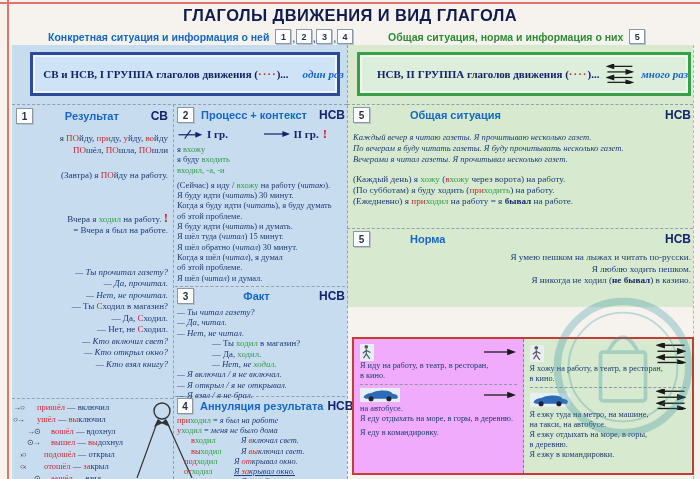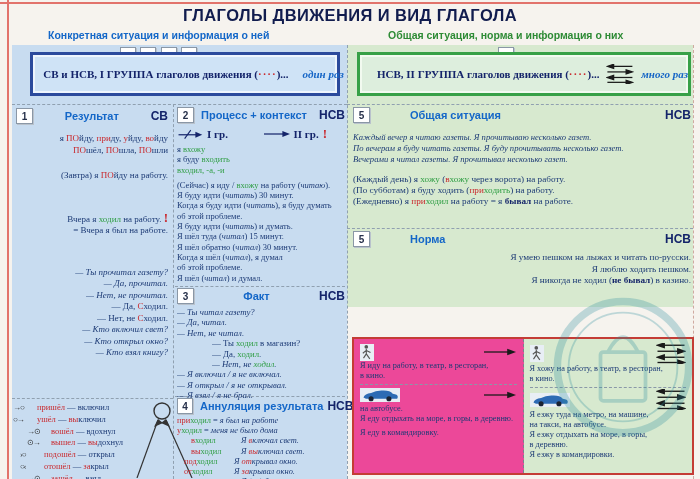--- a/index.html
+++ b/index.html
@@ -1,21 +1,21 @@
 <!DOCTYPE html>
 <html><head>
 <meta charset="utf-8">
 <style>
   html,body{margin:0;padding:0;}
   body{width:700px;height:479px;overflow:hidden;background:#f6f3ee;font-family:"Liberation Serif",serif;}
   #poster{position:relative;width:700px;height:479px;background:#f6f3ee;overflow:hidden;}
   .trim-top{position:absolute;left:0;top:2px;width:700px;height:2px;background:#e2736b;}
   .trim-left{position:absolute;left:7px;top:0;width:2px;height:479px;background:#e2736b;}
   #title{position:absolute;left:0;top:6px;width:100%;text-align:center;font-family:"Liberation Sans",sans-serif;font-weight:bold;font-size:16.5px;color:#111c4e;letter-spacing:.4px;}
-  .subhead{position:absolute;top:29px;display:flex;align-items:center;gap:6px;font-family:"Liberation Sans",sans-serif;font-weight:bold;font-size:10.5px;flex-direction:column;}
+  .subhead{position:absolute;top:29px;display:flex;align-items:center;gap:6px;font-family:"Liberation Sans",sans-serif;font-weight:bold;font-size:10.5px;}
   #subhead-left{left:48px;color:#1467c8;}
   #subhead-right{left:388px;color:#2e8b35;}
   .boxes{display:flex;align-items:flex-end;gap:1px;}
   .numbox{display:inline-flex;justify-content:center;align-items:center;min-width:12px;height:13px;padding:0 1px;background:#fff;border:1px solid #8a97a6;box-shadow:1px 1px 0 #b9c2cc;font-family:"Liberation Sans",sans-serif;font-weight:bold;font-size:9px;color:#26304a;font-style:normal;}
   .comma{color:inherit;font-size:9px;}
   .panel{position:absolute;}
   #panel-blue{left:12px;top:45px;width:335px;height:434px;background:#c8dcf0;}
   #panel-green{left:347px;top:45px;width:346px;height:262px;background:#d7e9cf;}
   .banner{position:absolute;top:52px;height:44px;display:flex;align-items:center;justify-content:center;gap:7px;box-sizing:border-box;}
   #banner-left{left:30px;width:310px;background:#cfe3f6;border:3px solid #2b4a9c;box-shadow:inset 0 0 0 2px #eef5fd;}
@@ -69,21 +69,21 @@
   #sec3 .body85{margin-top:3px;font-size:8.8px;line-height:10.4px;}
   #sec4{left:177px;top:398px;width:168px;}
   #sec4 .body85{margin-top:2px;font-size:8.4px;line-height:10.2px;}
   #sec5a{left:353px;top:107px;width:338px;}
   #sec5a .blk{margin-top:9px;font-size:8.6px;line-height:11px;color:#1c3a75;}
   #sec5a .blk2-size{font-size:9.2px;}
   #sec5b{left:353px;top:231px;width:338px;}
   #sec5b .body9{margin-top:5px;font-size:9.2px;line-height:11.5px;}
   #redbox{position:absolute;left:352px;top:337px;width:342px;height:138px;border:2px solid #c43c35;display:flex;box-sizing:border-box;background:#fff;}
   .cell{flex:1;padding:3px 6px 2px 6px;box-sizing:border-box;}
-  .cell-left{background:#ec4899;border-right:1px dashed #77828e;}
+  .cell-left{background:#f0abfc;border-right:1px dashed #77828e;}
   .cell-right{background:#d7e9cf;}
   .trow{padding:1px 0 3px 0;}
   .trow+.trow{border-top:1px dashed #8a98a8;}
   .trow-head{display:flex;justify-content:space-between;align-items:center;min-height:18px;}
   .cell .line{font-size:8.3px;line-height:10px;color:#1c3a75;white-space:normal;}
   .icon-pic{background:#e8eef5;display:inline-flex;align-items:center;justify-content:center;}
   #watermark{position:absolute;left:548px;top:292px;opacity:.28;pointer-events:none;}
   svg{display:block;}
   .inline-svg{display:inline-block;vertical-align:middle;}
 </style>
@@ -164,20 +164,21 @@
         <div class="line"><span class="c-r">ПО</span><span>шёл, </span><span class="c-r">ПО</span><span>шла, </span><span class="c-r">ПО</span><span>шли</span></div>
         <div class="line" style="height: 14px;"></div>
         <div class="line"><span>(Завтра) я </span><span class="c-r">ПО</span><span>йду на работу.</span></div>
         <div class="line" style="height: 30px;"></div>
         <div class="line"><span>Вчера я </span><span class="c-g">ходил</span><span> на работу.  </span><span class="c-ex">!</span></div>
         <div class="line"><span>= Вчера я был на работе.</span></div>
         <div class="line" style="height: 30px;"></div>
         <div class="line"><span class="c-i">— Ты прочитал газету?</span></div>
         <div class="line"><span class="c-i">— Да, прочитал.</span></div>
         <div class="line"><span class="c-i">— Нет, не прочитал.</span></div>
+        <div class="line" style="padding-left: 21px;"><span>— Ты </span><span class="c-r">С</span><span>ходил в магазин?</span></div>
         <div class="line" style="padding-left: 21px;"><span>— Да, </span><span class="c-r">С</span><span>ходил.</span></div>
         <div class="line" style="padding-left: 21px;"><span>— Нет, не </span><span class="c-r">С</span><span>ходил.</span></div>
         <div class="line" style="padding-left: 42px;"><span class="c-i">— Кто включил свет?</span></div>
         <div class="line" style="padding-left: 42px;"><span class="c-i">— Кто открыл окно?</span></div>
         <div class="line" style="padding-left: 42px;"><span class="c-i">— Кто взял книгу?</span></div>
       </div>
   </div>
 
   <div class="sec" id="pairs">
       <div class="line"><span class="c-sym">→○</span><span class="c-r">пришёл</span><span> — включил</span></div>
@@ -265,21 +266,21 @@
       <span class="numbox">4</span>
       <span class="sec-title left">Аннуляция результата</span>
       <span class="sec-aspect">НСВ</span>
     </div>
     <div class="body85">
         <div class="line"><span class="c-r">при</span><span class="c-g">ходил</span><span> = </span><span class="c-i">я был на работе</span></div>
         <div class="line"><span class="c-r">у</span><span class="c-g">ходил</span><span> = </span><span class="c-i">меня не было дома</span></div>
         <div class="line" style="padding-left: 14px;"><span class="kw"><span class="c-r">в</span><span class="c-g">ходил</span></span><span class="c-i">Я </span><span class="c-ir">в</span><span class="c-i">ключал свет.</span></div>
         <div class="line" style="padding-left: 14px;"><span class="kw"><span class="c-r">вы</span><span class="c-g">ходил</span></span><span class="c-i">Я </span><span class="c-ir">вы</span><span class="c-i">ключал свет.</span></div>
         <div class="line" style="padding-left: 7px;"><span class="kw"><span class="c-r">под</span><span class="c-g">ходил</span></span><span class="c-i">Я </span><span class="c-ir">от</span><span class="c-i">крывал окно.</span></div>
-        <div class="line" style="padding-left: 7px;"><span class="kw"><span class="c-r">от</span><span class="c-g">ходил</span></span><span class="c-i">Я </span><span class="c-ir">за</span><span class="c-i">крывал окно.</span></div>
+        <div class="line" style="padding-left: 7px; text-decoration: underline;"><span class="kw"><span class="c-r">от</span><span class="c-g">ходил</span></span><span class="c-i">Я </span><span class="c-ir">за</span><span class="c-i">крывал окно.</span></div>
         <div class="line" style="padding-left: 14px;"><span class="kw"><span class="c-r">за</span><span class="c-g">ходил</span></span><span class="c-i">Я (не) брал книгу со стола.</span></div>
       </div>
   </div>
 
   <div class="sec" id="sec5a">
     <div class="sec-head">
       <span class="numbox">5</span>
       <span class="sec-title off">Общая ситуация</span>
       <span class="sec-aspect">НСВ</span>
     </div>

